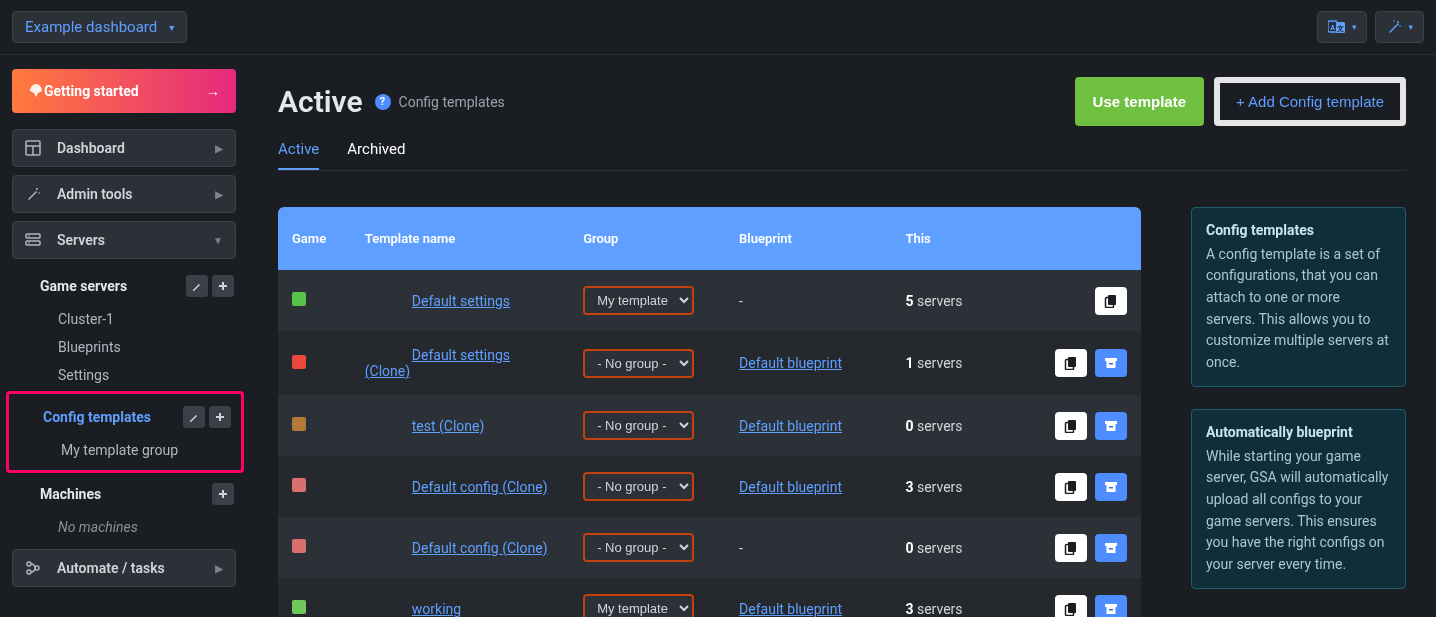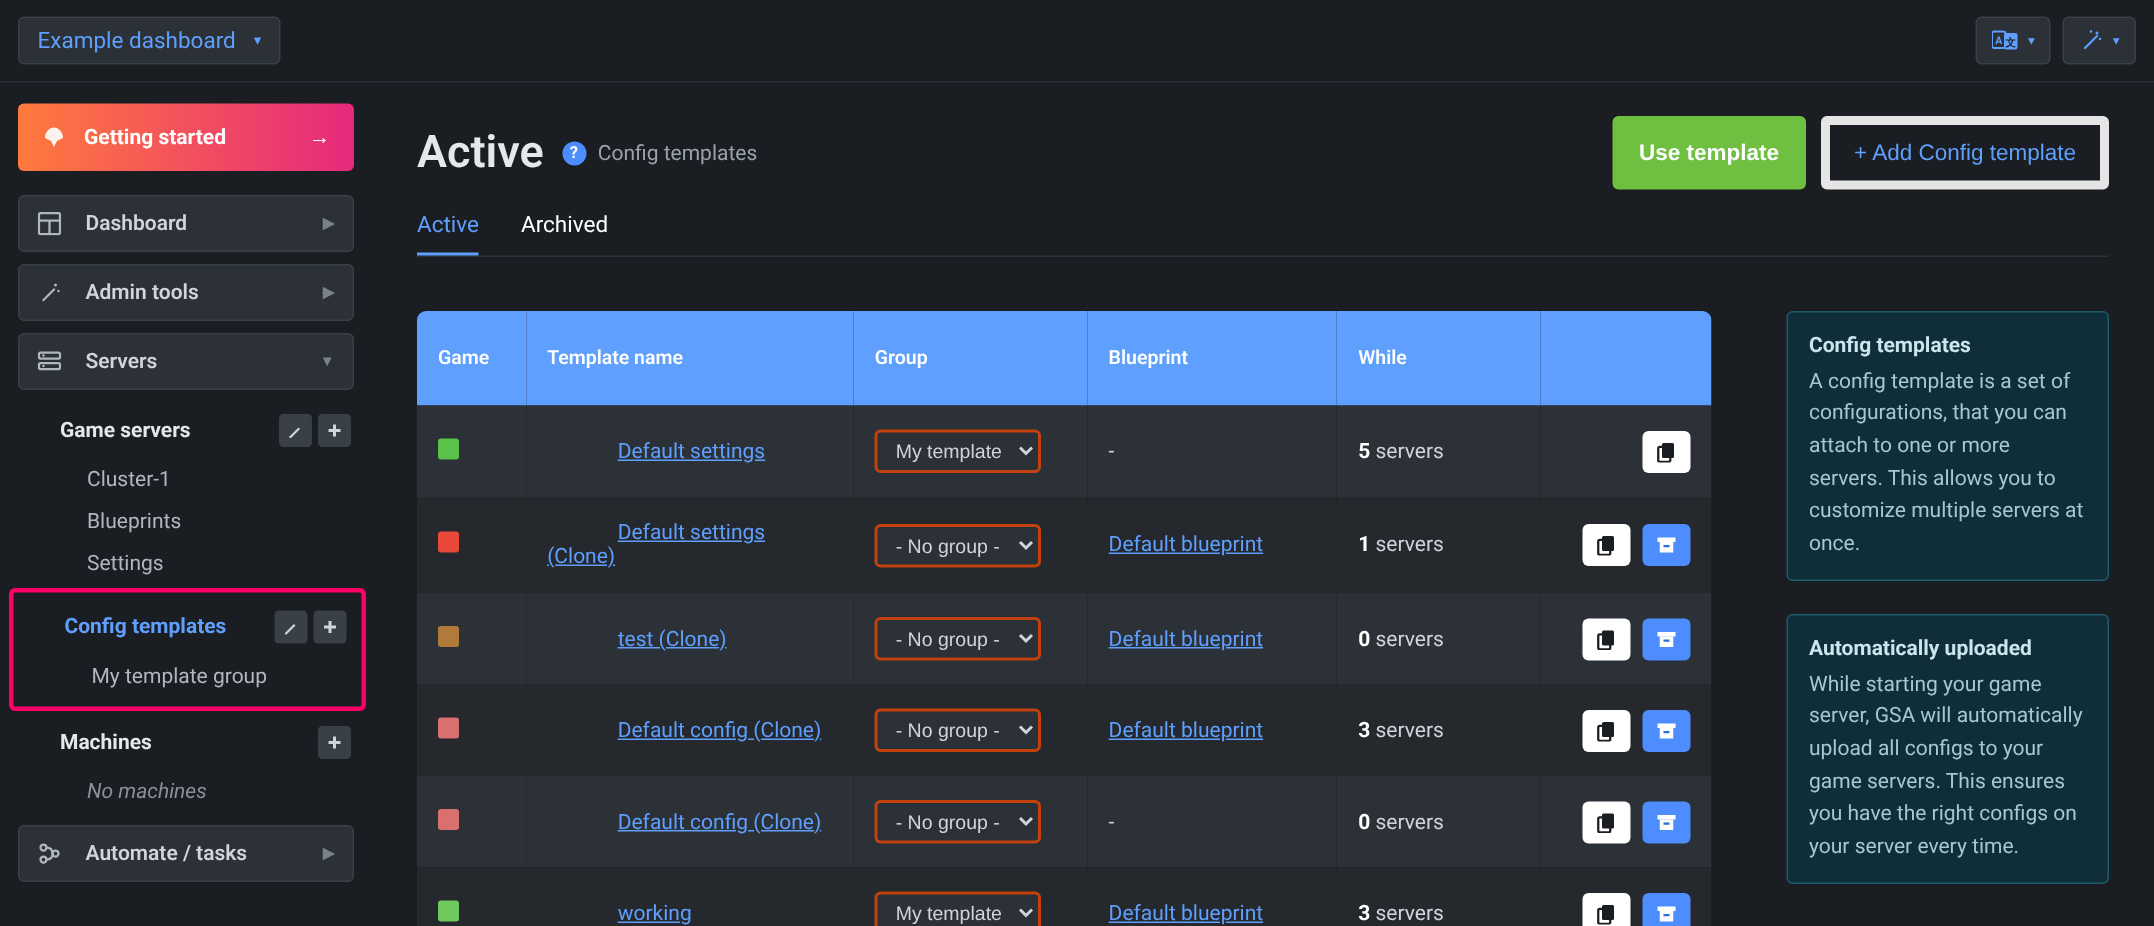--- a/index.html
+++ b/index.html
@@ -61,21 +61,20 @@
     gap: 8px;
   }
   .btn-getting-started {
     background: linear-gradient(90deg, #ff7a3d, #e6297d);
     color: #fff;
     font-weight: 700;
     border-radius: 4px;
     padding: 14px 16px;
     display: flex;
     align-items: center;
-    gap: 12px;
     cursor: pointer;
     margin-bottom: 8px;
   }
   .btn-getting-started .arrow { margin-left: auto; font-weight: 700; }
   .side-btn {
     background: #2c3137;
     border: 1px solid #3a4047;
     border-radius: 4px;
     padding: 10px 12px;
     display: flex;
@@ -373,21 +372,21 @@
     <div class="content-row">
 
       <div class="table-wrap">
         <table class="table">
           <thead>
             <tr>
               <th style="width:70px">Game</th>
               <th style="width:210px">Template name</th>
               <th style="width:150px">Group</th>
               <th style="width:160px">Blueprint</th>
-              <th style="width:130px">While</th>
+              <th style="width:130px">This</th>
               <th style="width:110px"></th>
             </tr>
           </thead>
           <tbody id="table-body">
               <tr>
                 <td><span class="game-icon" style="background:#58c24a"></span></td>
                 <td><a class="tpl-link">Default settings</a></td>
                 <td><select class="select-mini"><option value="my_template">My template</option><option value="no_group">- No group -</option></select></td>
                 <td><span>-</span></td>
                 <td><span><b style="color:#fff">5</b> servers</span></td>
@@ -547,21 +546,21 @@
             </tbody>
         </table>
       </div>
 
       <div class="side-panels">
         <div class="info-box">
           <span class="title">Config templates</span>
           <span>A config template is a set of configurations, that you can attach to one or more servers. This allows you to customize multiple servers at once.</span>
         </div>
         <div class="info-box">
-          <span class="title">Automatically uploaded</span>
+          <span class="title">Automatically blueprint</span>
           <span>While starting your game server, GSA will automatically upload all configs to your game servers. This ensures you have the right configs on your server every time.</span>
         </div>
       </div>
 
     </div>
 
   </div>
 
 </div>
 

